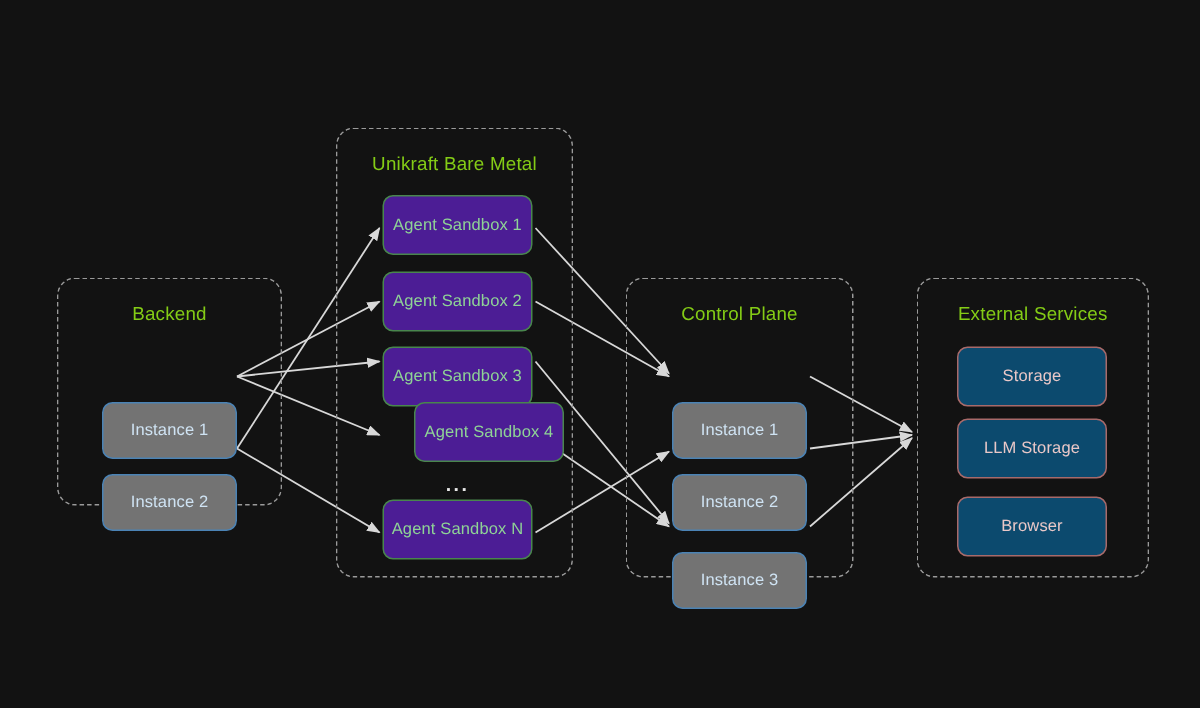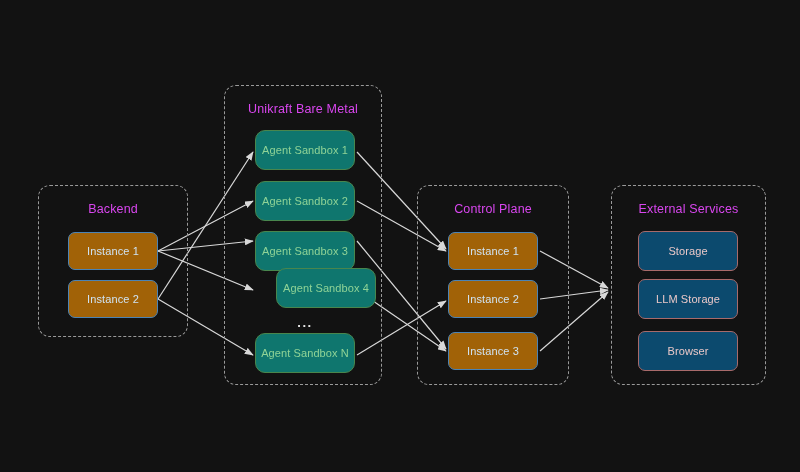--- a/index.html
+++ b/index.html
@@ -33,49 +33,49 @@
     border: 1.4px dashed #9a9a9a;
     border-radius: 12px;
     box-sizing: border-box;
     background: transparent;
   }
   .group-title {
     position: absolute;
     left: 0;
     right: 0;
     text-align: center;
-    color: #d946ef;
+    color: #84cc16;
     font-size: 12.5px;
     letter-spacing: 0.15px;
     white-space: nowrap;
   }
   .node {
     position: absolute;
     box-sizing: border-box;
     border-radius: 7px;
     border-width: 1.3px;
     border-style: solid;
     display: flex;
     align-items: center;
     justify-content: center;
     font-size: 11px;
     letter-spacing: 0.1px;
     text-align: center;
     line-height: 1.1;
   }
   .node.blue {
-    background: #a16207;
+    background: #737373;
     border-color: #4b83b5;
     color: #cfe3f3;
+    margin-top: 36px;
   }
   .node.green {
-    background: #0f766e;
+    background: #4c1d95;
     border-color: #49864d;
     color: #8fd396;
-    border-radius: 10px;
   }
   .node.red {
     background: #0c4a6e;
     border-color: #a86a6a;
     color: #eac8c8;
   }
   .ellipsis {
     position: absolute;
     color: #e8e8e8;
     font-size: 13px;

